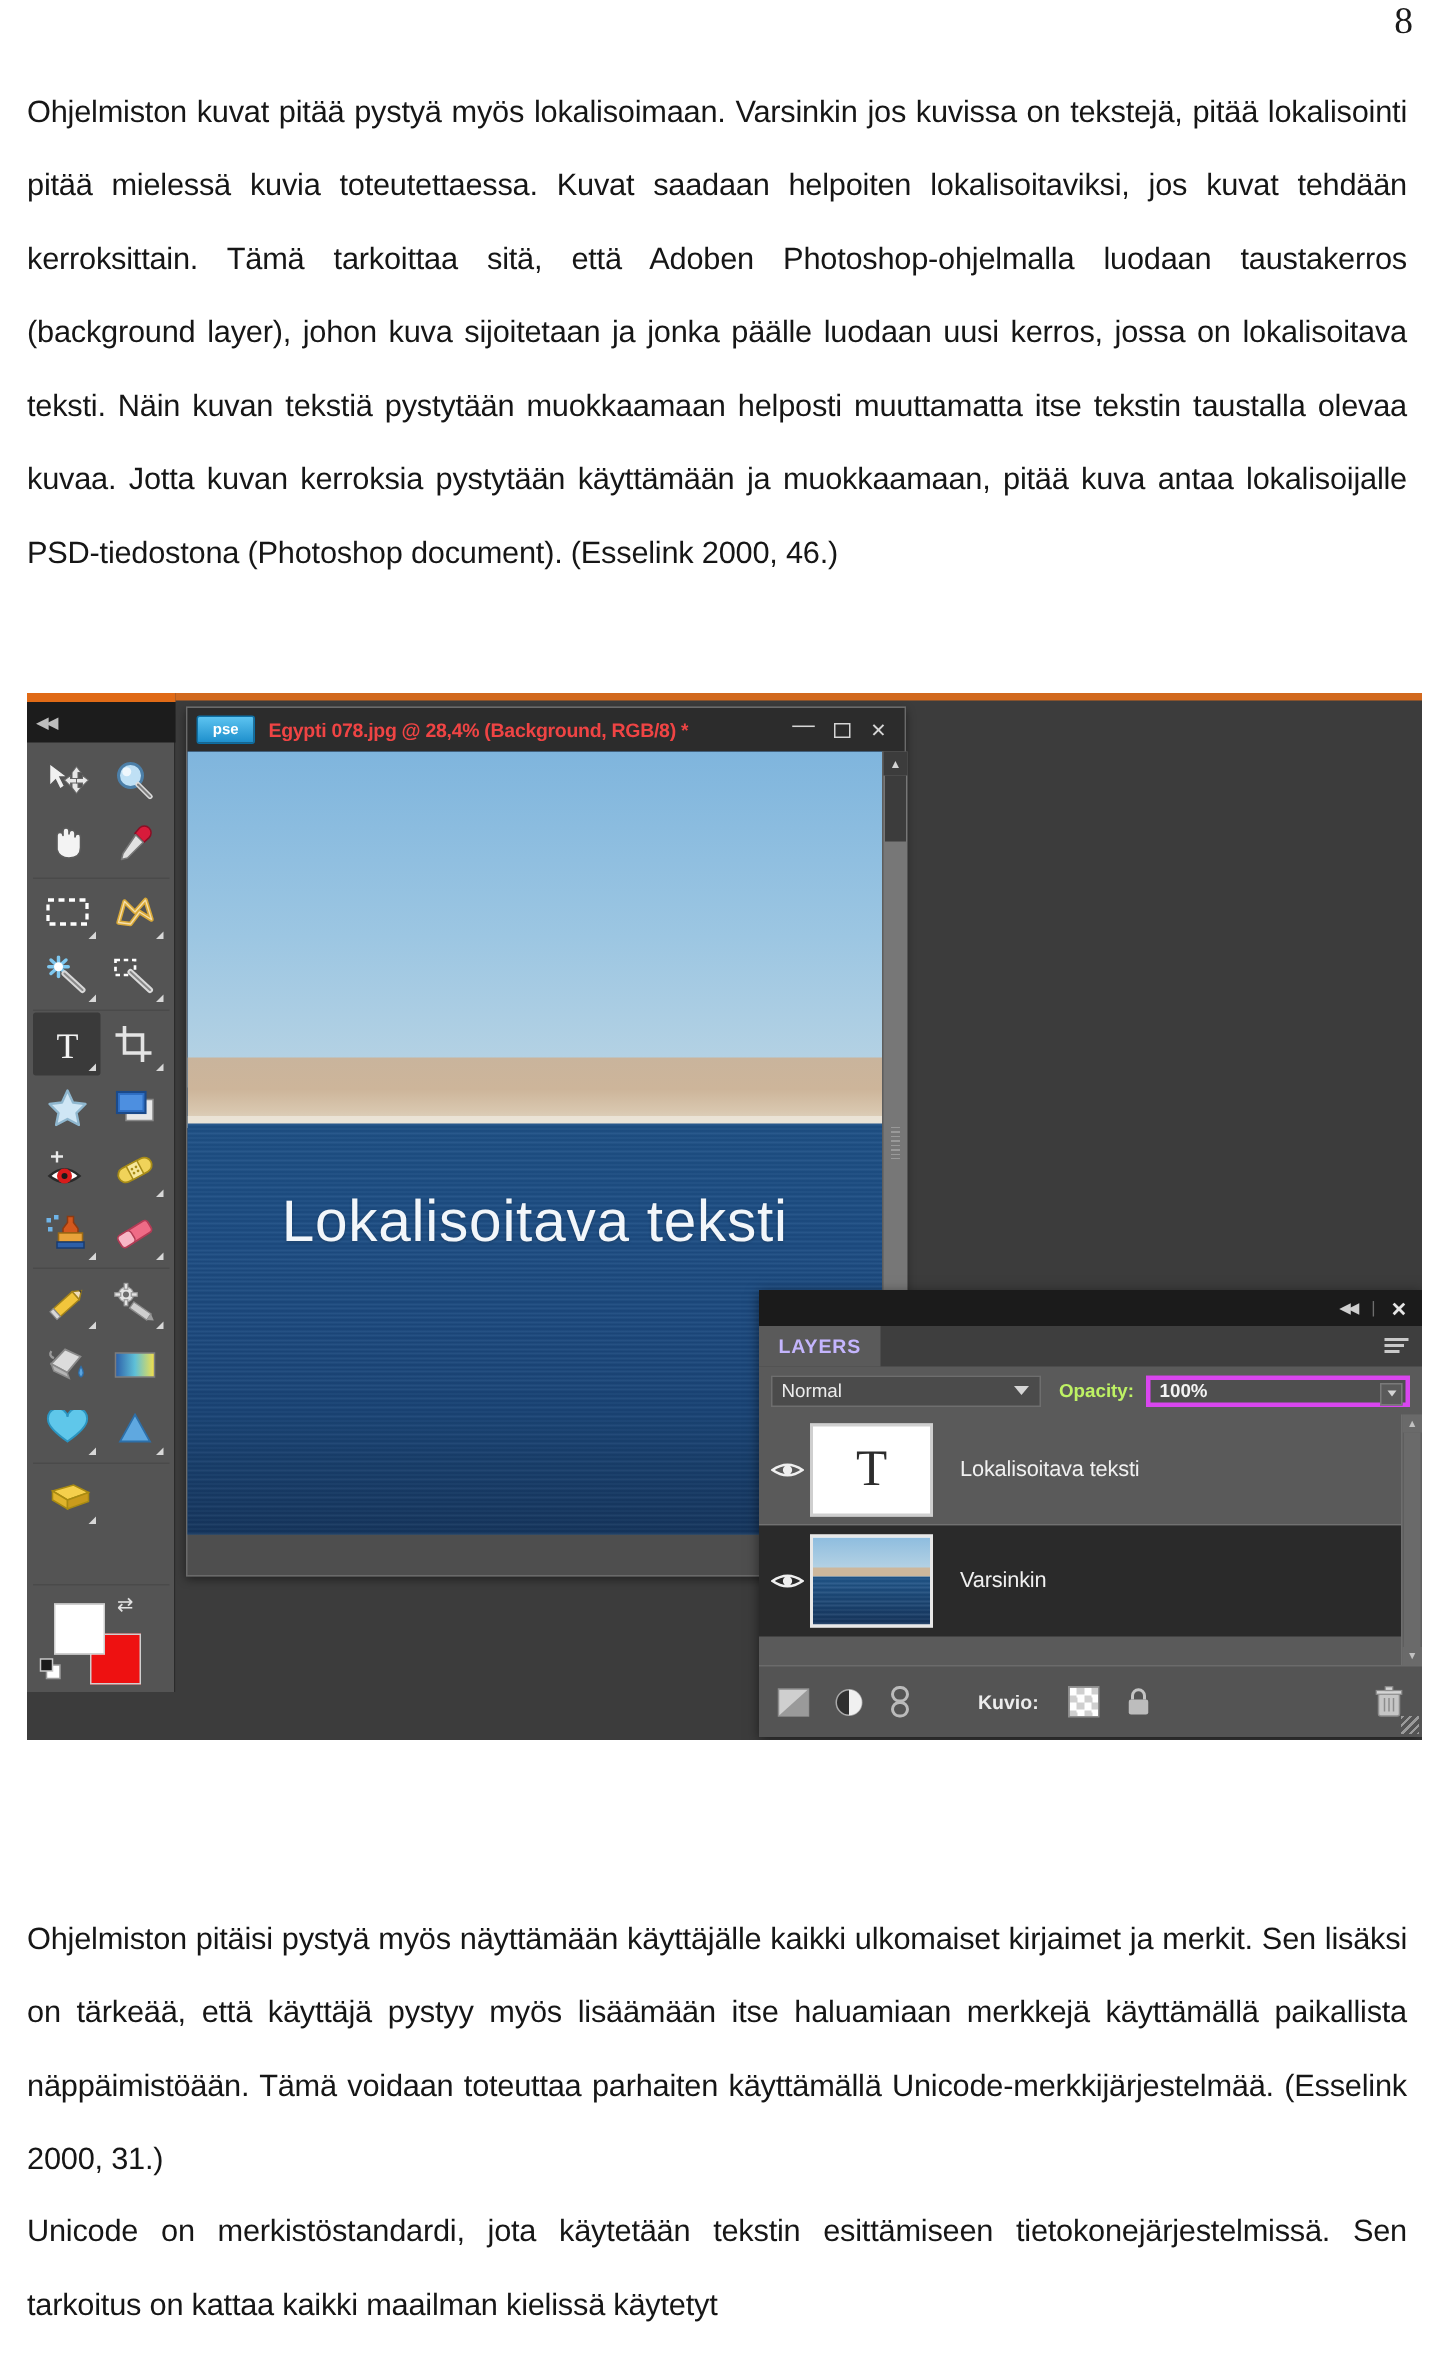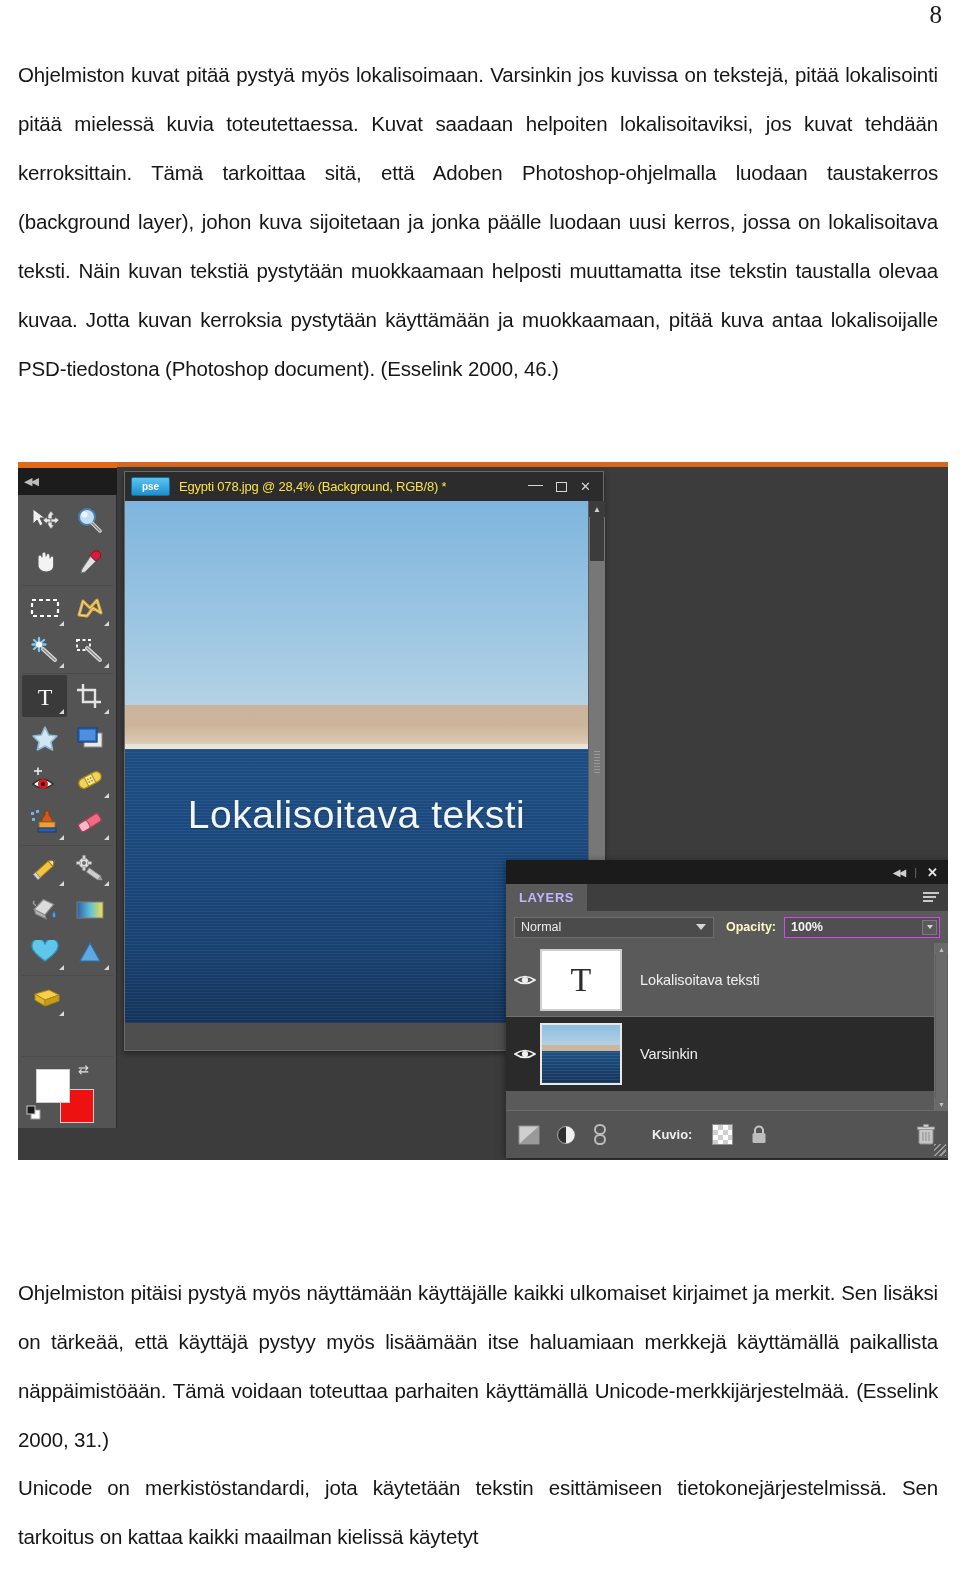--- a/index.html
+++ b/index.html
@@ -179,23 +179,23 @@
     border-radius: 2px;
     color: #ffffff;
     font-size: 10px;
     font-weight: bold;
     display: flex;
     align-items: center;
     justify-content: center;
     flex: 0 0 auto;
   }
   .imgwin-title-text {
-    color: #fde047;
+    color: #ef4444;
     font-size: 13px;
-    font-weight: normal;
+    font-weight: bold;
     margin-left: 9px;
     white-space: nowrap;
     overflow: hidden;
     letter-spacing: -0.2px;
   }
   .win-btns {
     margin-left: auto;
     display: flex;
     align-items: center;
     gap: 13px;
@@ -380,47 +380,47 @@
 
   .layers-opts {
     height: 32px;
     background: #5a5a5a;
     display: flex;
     align-items: center;
     padding: 0 8px;
     gap: 8px;
   }
   .blend-select {
-    width: 200px; height: 21px;
+    width: 180px; height: 21px;
     background: #4b4b4b;
     border: 1px solid #6e6e6e;
     display: flex;
     align-items: center;
     padding: 0 6px;
     color: #ededed;
     font-size: 12.5px;
     position: relative;
   }
   .blend-caret {
     position: absolute;
     right: 7px; top: 50%;
     transform: translateY(-50%);
     width: 0; height: 0;
     border-left: 5px solid transparent;
     border-right: 5px solid transparent;
     border-top: 6px solid #d5d5d5;
   }
   .opacity-label {
-    color: #fef9c3; font-size: 12.5px; font-weight: bold;
+    color: #bef264; font-size: 12.5px; font-weight: bold;
     margin-left: 4px;
   }
   .opacity-field {
     flex: 1; height: 21px;
     background: #4f4f4f;
-    border: 1px solid #d946ef;
+    border: 3px solid #d946ef;
     display: flex;
     align-items: center;
     padding: 0 6px;
     color: #f3f3f3;
     font-size: 12.5px;
     font-weight: bold;
     position: relative;
   }
   .opacity-caret {
     position: absolute;

